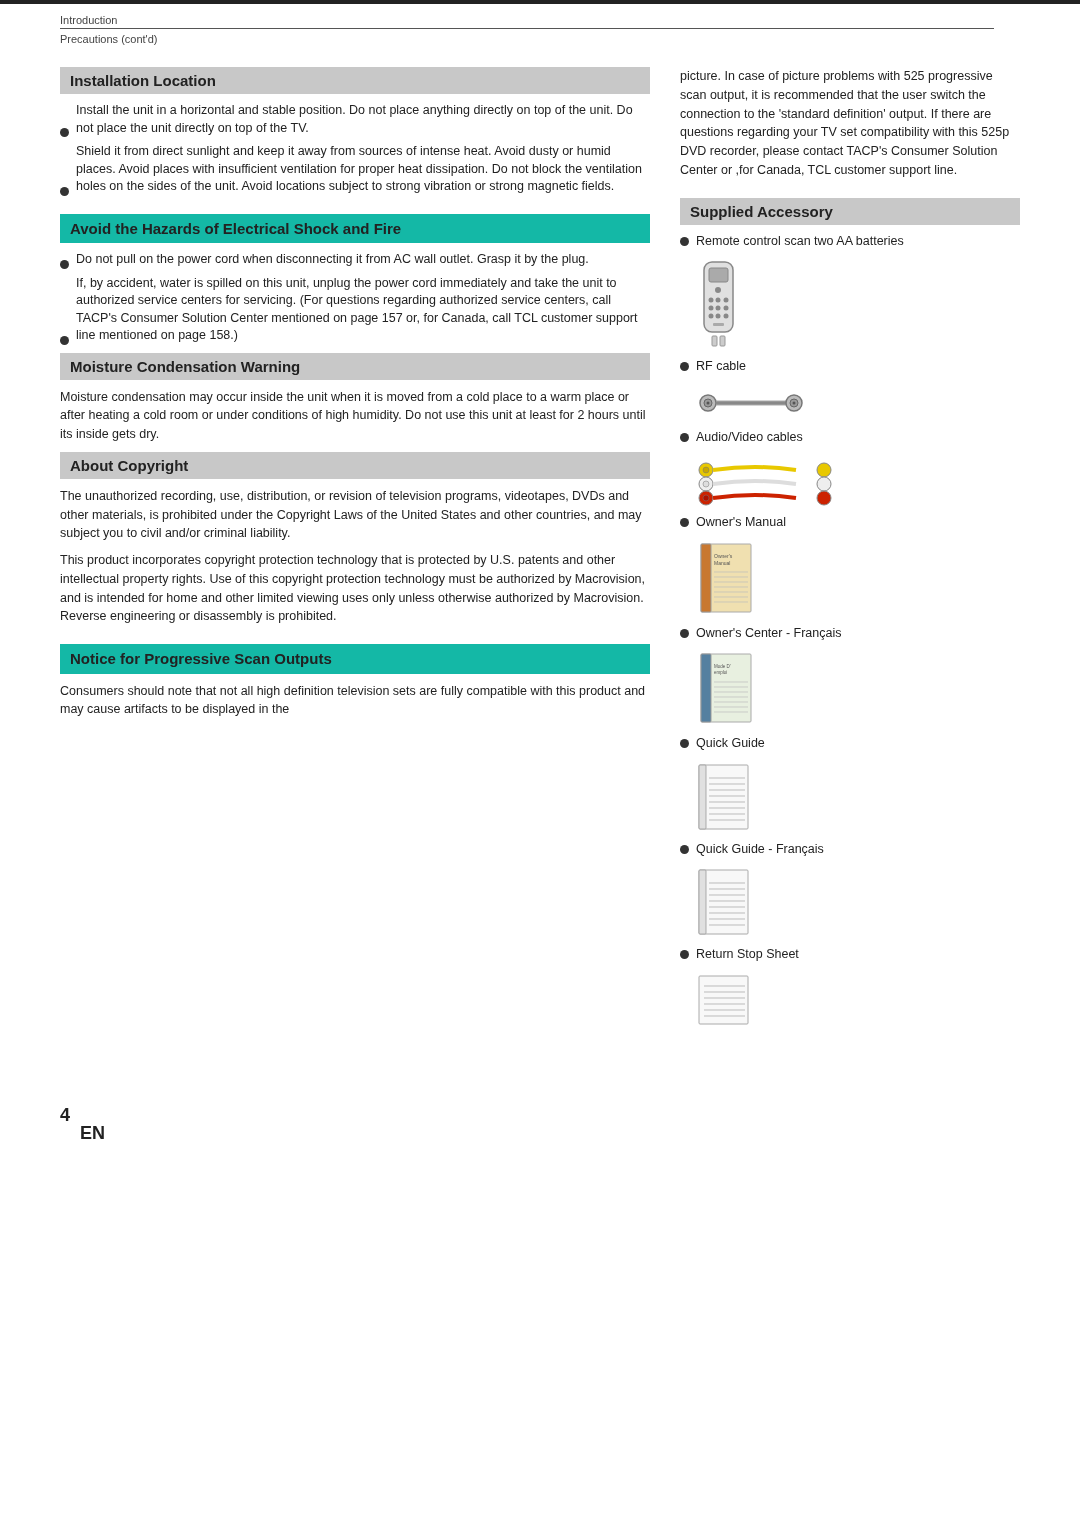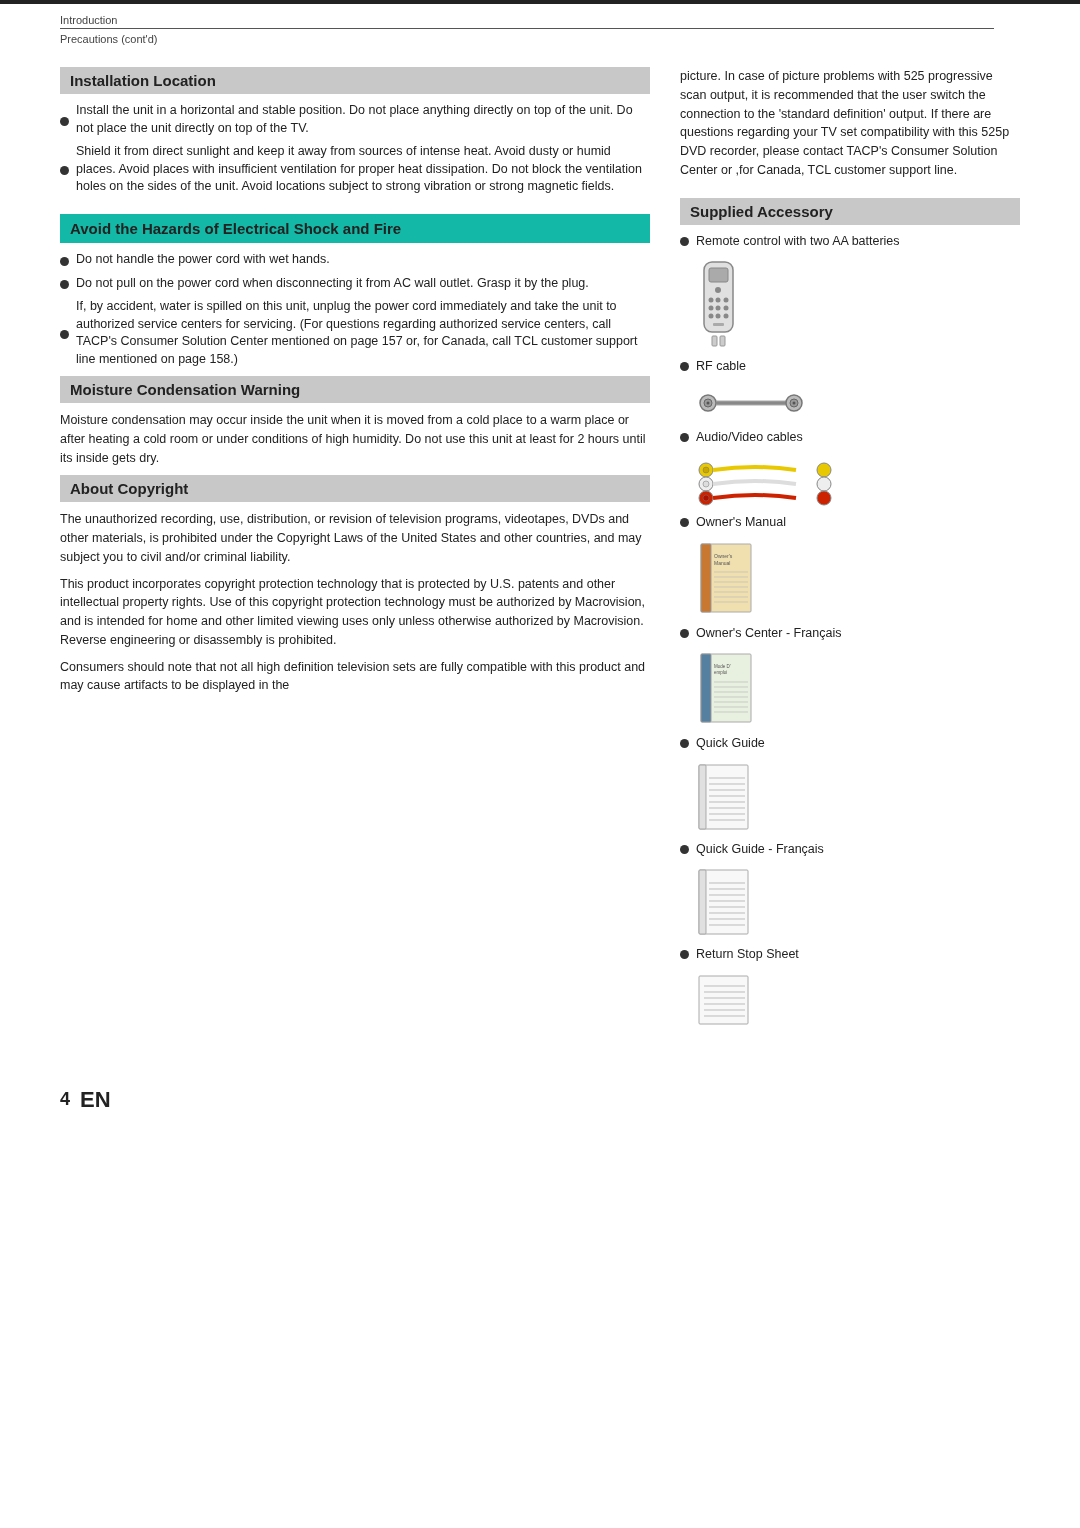--- a/index.html
+++ b/index.html
@@ -80,21 +80,21 @@
       line-height: 1.3;
     }
     
     .bullet-list {
       list-style: none;
       padding: 0;
       margin: 0 0 8px 0;
     }
     .bullet-list li {
       display: flex;
-      align-items: center;
+      align-items: flex-end;
       margin-bottom: 6px;
       font-size: 12.5px;
       line-height: 1.4;
     }
     .bullet-circle {
       display: inline-block;
       width: 9px;
       height: 9px;
       border-radius: 50%;
       background: #333;
@@ -151,22 +151,23 @@
       padding: 20px 60px 10px 60px;
       display: flex;
       align-items: center;
       gap: 10px;
     }
     .page-number {
       font-size: 18px;
       font-weight: bold;
     }
     .page-en {
-      font-size: 22px;
-      font-weight: bold;
+      font-size: 18px;
+      font-weight: bold;
+      margin-top: 36px;
     }
   </style>
 </head>
 <body>
 
 <div class="page-wrapper">
   <div class="top-bar"></div>
 
   <div class="header-area">
     <div class="header-intro">Introduction</div>
@@ -187,51 +188,48 @@
         <li>
           <span class="bullet-circle"></span>
           <span>Shield it from direct sunlight and keep it away from sources of intense heat. Avoid dusty or humid places. Avoid places with insufficient ventilation for proper heat dissipation. Do not block the ventilation holes on the sides of the unit.  Avoid locations subject to strong vibration or strong magnetic fields.</span>
         </li>
       </ul>
 
       <div class="section-header-large">Avoid the Hazards of Electrical Shock and Fire</div>
       <ul class="bullet-list">
         <li>
           <span class="bullet-circle"></span>
-          <span>Do not handle the power cord with wet hands.</span>
-        </li>
-        <li>
-          <span class="bullet-circle"></span>
           <span>Do not pull on the power cord when disconnecting it from AC wall outlet. Grasp it by the plug.</span>
         </li>
         <li>
           <span class="bullet-circle"></span>
           <span>If, by accident, water is spilled on this unit, unplug the power cord immediately and take the unit to authorized service centers for servicing. (For questions regarding authorized service centers, call TACP's Consumer Solution Center mentioned on page 157 or, for Canada, call TCL customer support line mentioned on page 158.)</span>
         </li>
       </ul>
 
       <div class="section-header">Moisture Condensation Warning</div>
       <div class="section-text">Moisture condensation may occur inside the unit when it is moved from a cold place to a warm place or after heating a cold room or under conditions of high humidity. Do not use this unit at least for 2 hours until its inside gets dry.</div>
 
       <div class="section-header">About Copyright</div>
       <div class="section-text">The unauthorized recording, use, distribution, or revision of television programs, videotapes, DVDs and other materials, is prohibited under the Copyright Laws of the United States and other countries, and may subject you to civil and/or criminal liability.</div>
       <div class="section-text">This product incorporates copyright protection technology that is protected by U.S. patents and other intellectual property rights. Use of this copyright protection technology must be authorized by Macrovision, and is intended for home and other limited viewing uses only unless otherwise authorized by Macrovision. Reverse engineering or disassembly is prohibited.</div>
 
+      <div class="section-header-large">Notice for Progressive Scan Outputs</div>
       <div class="section-text">Consumers should note that not all high definition television sets are fully compatible with this product and may cause artifacts to be displayed in the</div>
     </div>
 
     <div class="right-col">
 
       <div class="right-text">picture.  In case of picture problems with 525 progressive scan output, it is recommended that the user switch the connection to the 'standard definition' output. If there are questions regarding your TV set compatibility with this 525p DVD recorder, please contact TACP's Consumer Solution Center or ,for Canada, TCL customer support line.</div>
 
       <div class="section-header">Supplied Accessory</div>
 
       <div class="accessory-item">
         <span class="accessory-bullet"></span>
-        <span class="accessory-label">Remote control with two AA batteries</span>
+        <span class="accessory-label">Remote control scan two AA batteries</span>
       </div>
       <div class="accessory-image-wrapper">
         <svg width="45" height="90" viewBox="0 0 45 90">
           <rect x="8" y="2" width="29" height="70" rx="8" ry="8" fill="#e0e0e0" stroke="#888" stroke-width="1.5"></rect>
           <rect x="13" y="8" width="19" height="14" rx="2" fill="#aaa" stroke="#888" stroke-width="1"></rect>
           <circle cx="22" cy="30" r="3" fill="#888"></circle>
           <circle cx="15" cy="40" r="2.5" fill="#888"></circle>
           <circle cx="30" cy="40" r="2.5" fill="#888"></circle>
           <circle cx="22" cy="40" r="2.5" fill="#888"></circle>
           <circle cx="15" cy="48" r="2.5" fill="#888"></circle>

